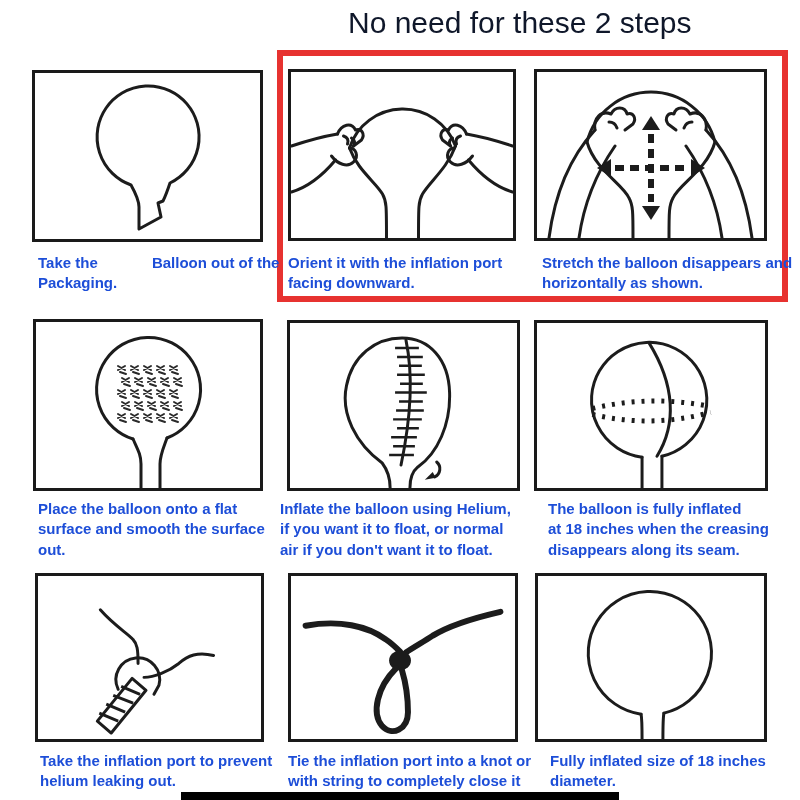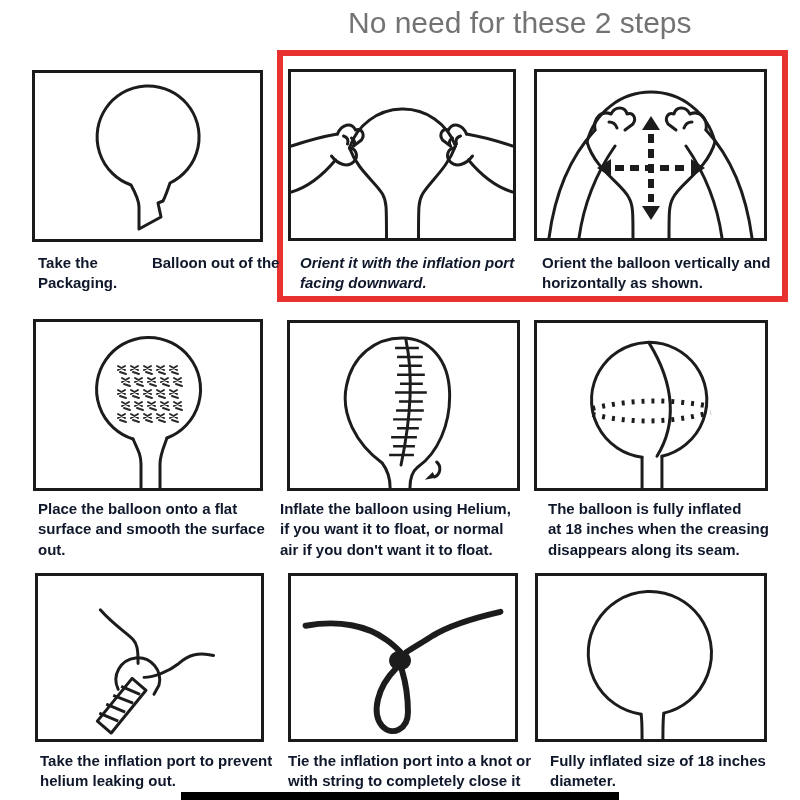--- a/index.html
+++ b/index.html
@@ -2,49 +2,49 @@
 <html><head>
 <meta charset="utf-8">
 <style>
   html,body{margin:0;padding:0;}
   body{
     width:800px;height:800px;position:relative;background:#ffffff;
     font-family:"Liberation Sans",sans-serif;overflow:hidden;
   }
   .title{
     position:absolute;left:348px;top:6px;font-size:30px;font-weight:400;
-    color:#737373;letter-spacing:0px;white-space:nowrap;
+    color:#0f172a;letter-spacing:0px;white-space:nowrap;
   }
   .red-box{
     position:absolute;left:277px;top:50px;width:511px;height:252px;
     border:6px solid #e73230;box-sizing:border-box;background:transparent;
   }
   .panel{
     position:absolute;border:3px solid #1a1a1a;background:#fff;
     box-sizing:border-box;
   }
   .panel svg{width:100%;height:100%;display:block;}
   .line{stroke:#1c1c1c;stroke-width:3;fill:none;stroke-linecap:round;stroke-linejoin:round;}
   .thick{stroke:#1c1c1c;stroke-width:6;fill:none;stroke-linecap:round;stroke-linejoin:round;}
   .filldark{fill:#1c1c1c;stroke:none;}
   .caption{
-    position:absolute;font-size:15px;font-weight:700;color:#0f172a;
+    position:absolute;font-size:15px;font-weight:700;color:#1d4ed8;
     line-height:1.35;white-space:pre-line;width:258px;
   }
   #p1{left:32px;top:70px;width:231px;height:172px;}
   #p2{left:288px;top:69px;width:228px;height:172px;}
   #p3{left:534px;top:69px;width:233px;height:172px;}
   #p4{left:33px;top:319px;width:230px;height:172px;}
   #p5{left:287px;top:320px;width:233px;height:171px;}
   #p6{left:534px;top:320px;width:234px;height:171px;}
   #p7{left:35px;top:573px;width:229px;height:169px;}
   #p8{left:288px;top:573px;width:230px;height:169px;}
   #p9{left:535px;top:573px;width:232px;height:169px;}
   #c1{left:38px;top:253px;}
-  #c2{left:300px;top:253px;font-style:italic;}
+  #c2{left:288px;top:253px;}
   #c3{left:542px;top:253px;}
   #c4{left:38px;top:499px;}
   #c5{left:280px;top:499px;}
   #c6{left:548px;top:499px;}
   #c7{left:40px;top:751px;}
   #c8{left:288px;top:751px;}
   #c9{left:550px;top:751px;}
   .footer-bar{
     position:absolute;left:181px;top:792px;width:438px;height:8px;background:#000;
   }
@@ -169,21 +169,21 @@
   <svg viewBox="0 0 226 164">
     <path class="line" d="M 103,139 A 62,62 0 1 1 126,138"></path>
     <path class="line" d="M 103,139 C 104,144 104,148 104,164 M 126,138 C 125,143 125,148 125,164"></path>
   </svg>
 </div>
 
 <div class="caption" id="c1">Take the&nbsp;&nbsp;&nbsp;&nbsp;&nbsp;&nbsp;&nbsp;&nbsp;&nbsp;&nbsp;&nbsp;&nbsp;&nbsp;Balloon out of the
 Packaging.</div>
 <div class="caption" id="c2">Orient it with the inflation port
 facing downward.</div>
-<div class="caption" id="c3">Orient the balloon vertically and
+<div class="caption" id="c3">Stretch the balloon disappears and
 horizontally as shown.</div>
 <div class="caption" id="c4">Place the balloon onto a flat
 surface and smooth the surface out.</div>
 <div class="caption" id="c5">Inflate the balloon using Helium,
 if you want it to float, or normal
 air if you don't want it to float.</div>
 <div class="caption" id="c6">The balloon is fully inflated
 at 18 inches when the creasing
 disappears along its seam.</div>
 <div class="caption" id="c7">Take the inflation port to prevent

